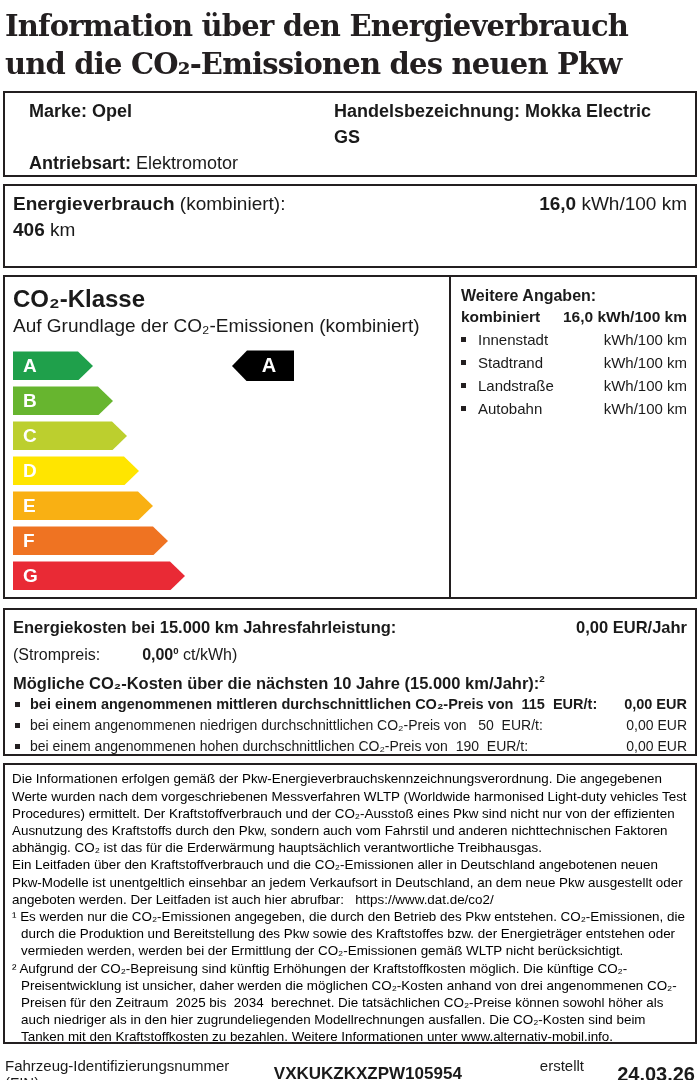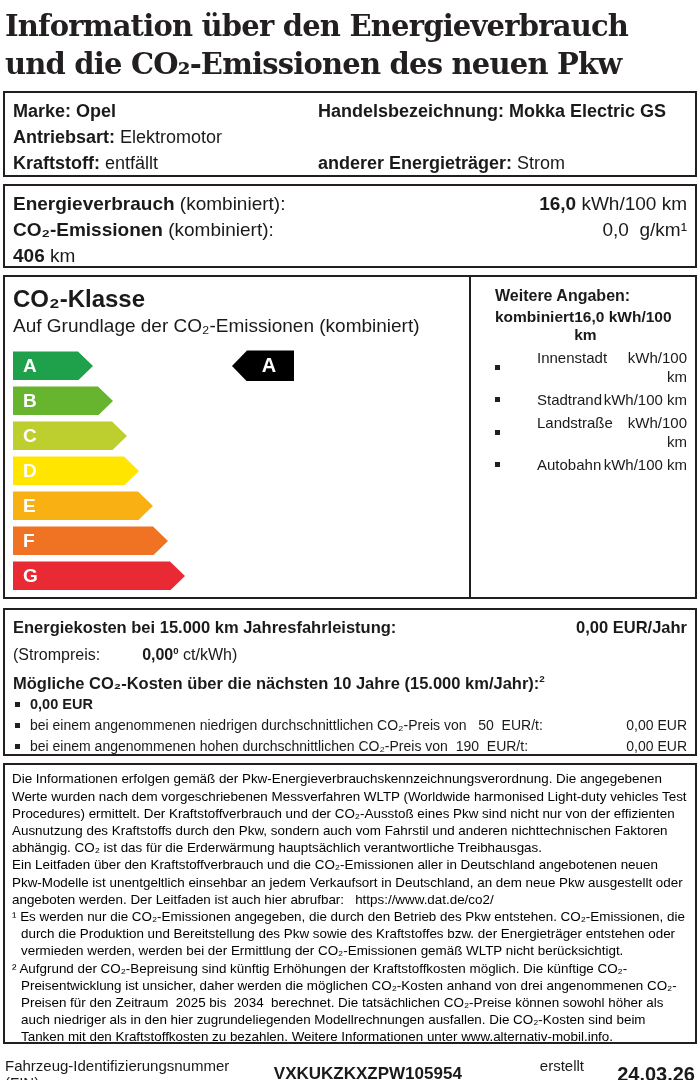--- a/index.html
+++ b/index.html
@@ -25,31 +25,31 @@
     padding: 2px 2px 8px 2px;
   }
 
   .box {
     border: 2px solid #231f20;
     margin-bottom: 7px;
     overflow: hidden;
   }
 
   
-  .vehicle-box { padding: 5px 8px; font-size: 18px; line-height: 26px; height: 86px; }
+  .vehicle-box { padding: 5px 24px; font-size: 18px; line-height: 26px; height: 86px; }
   .vehicle-grid { display: grid; grid-template-columns: 305px 1fr; }
 
   
   .cons-box { padding: 5px 8px; font-size: 19px; line-height: 26px; height: 84px; }
   .cons-row { display: flex; justify-content: space-between; }
 
   
   .co2-box { display: flex; height: 324px; margin-bottom: 9px; }
   .co2-left { flex: 1 1 auto; padding: 8px 0 8px 8px; position: relative; }
-  .co2-right { width: 226px; border-left: 2px solid #231f20; padding: 10px 8px 8px 24px; }
+  .co2-right { width: 246px; border-left: 2px solid #231f20; padding: 10px 8px 8px 10px; }
   .co2-heading { font-size: 24px; font-weight: bold; }
   .co2-sub { font-size: 19px; margin-top: 2px; }
   .co2-rows { position: relative; margin-top: 14px; }
   .co2-arrow {
     height: 29px; margin-bottom: 6px;
     clip-path: polygon(0 0, calc(100% - 15px) 0, 100% 50%, calc(100% - 15px) 100%, 0 100%);
     display: flex; align-items: center;
     color: #ffffff; font-size: 19px; font-weight: bold;
     padding-left: 10px;
   }
@@ -62,21 +62,21 @@
     color: #ffffff; font-size: 20px; font-weight: bold;
     padding-left: 12px;
   }
 
   
   .wa-heading { font-size: 16px; font-weight: bold; }
   .wa-strom { font-size: 15.5px; font-weight: bold; margin-top: 28px; }
   .wa-komb { display: flex; justify-content: space-between; font-size: 15.5px; font-weight: bold; margin-top: 3px; }
   .wa-row { display: flex; align-items: baseline; font-size: 15px; margin-top: 4px; line-height: 19px; }
   .wa-bullet { width: 5px; height: 5px; background: #231f20; flex: 0 0 5px; align-self: center; margin-right: 12px; }
-  .wa-label { flex: 1 1 auto; margin-left: 25px; }
+  .wa-label { flex: 1 1 auto; }
   .wa-value { text-align: right; }
 
   
   .costs-box { padding: 6px 8px 4px 8px; font-size: 16.5px; height: 148px; }
   .costs-line1 { display: flex; justify-content: space-between; font-weight: bold; line-height: 23px; }
   .costs-line2 { font-size: 16px; line-height: 23px; }
   .costs-line2 .gap { display: inline-block; width: 42px; }
   .costs-heading { font-weight: bold; line-height: 23px; }
   sup { font-size: 0.6em; }
   .cost-row { display: flex; align-items: baseline; font-size: 14px; line-height: 21px; }
@@ -128,24 +128,20 @@
     </div>
   </div>
 </div>
 
 <div class="box cons-box">
   <div class="cons-row">
     <span><b class="pre">Energieverbrauch</b><span class="pre"> (kombiniert):</span></span>
     <span><b class="pre">16,0</b><span class="pre"> kWh/100 km</span></span>
   </div>
   <div class="cons-row">
-    <span><b class="pre">CO₂-Emissionen</b><span class="pre"> (kombiniert):</span></span>
-    <span><b class="pre"></b><span class="pre">0,0  g/km¹</span></span>
-  </div>
-  <div class="cons-row">
     <span><b class="pre">406</b><span class="pre"> km</span></span>
   </div>
 </div>
 
 <div class="box co2-box">
   <div class="co2-left">
     <div class="co2-heading">CO₂-Klasse</div>
     <div class="co2-sub">Auf Grundlage der CO₂-Emissionen (kombiniert)</div>
     <div class="co2-rows">
       <div class="co2-arrow" style="width: 80px; background: rgb(31, 160, 75);">
@@ -209,20 +205,21 @@
     <span class="pre">0,00 EUR/Jahr</span>
   </div>
   <div class="costs-line2">
     <span>(Strompreis:</span><span class="gap"></span><b>0,00</b><sup><b>0</b></sup><span class="pre"> ct/kWh)</span>
   </div>
   <div class="costs-heading">
     <span>Mögliche CO₂-Kosten über die nächsten 10 Jahre (15.000 km/Jahr):</span><sup>2</sup>
   </div>
   <div class="cost-row bold">
     <span class="cost-bullet"></span>
+    <span class="cost-text pre">bei einem angenommenen mittleren durchschnittlichen CO₂-Preis von  115  EUR/t:</span>
     <span class="pre">0,00 EUR</span>
   </div>
   <div class="cost-row">
     <span class="cost-bullet"></span>
     <span class="cost-text pre">bei einem angenommenen niedrigen durchschnittlichen CO₂-Preis von   50  EUR/t:</span>
     <span class="pre">0,00 EUR</span>
   </div>
   <div class="cost-row">
     <span class="cost-bullet"></span>
     <span class="cost-text pre">bei einem angenommenen hohen durchschnittlichen CO₂-Preis von  190  EUR/t:</span>

